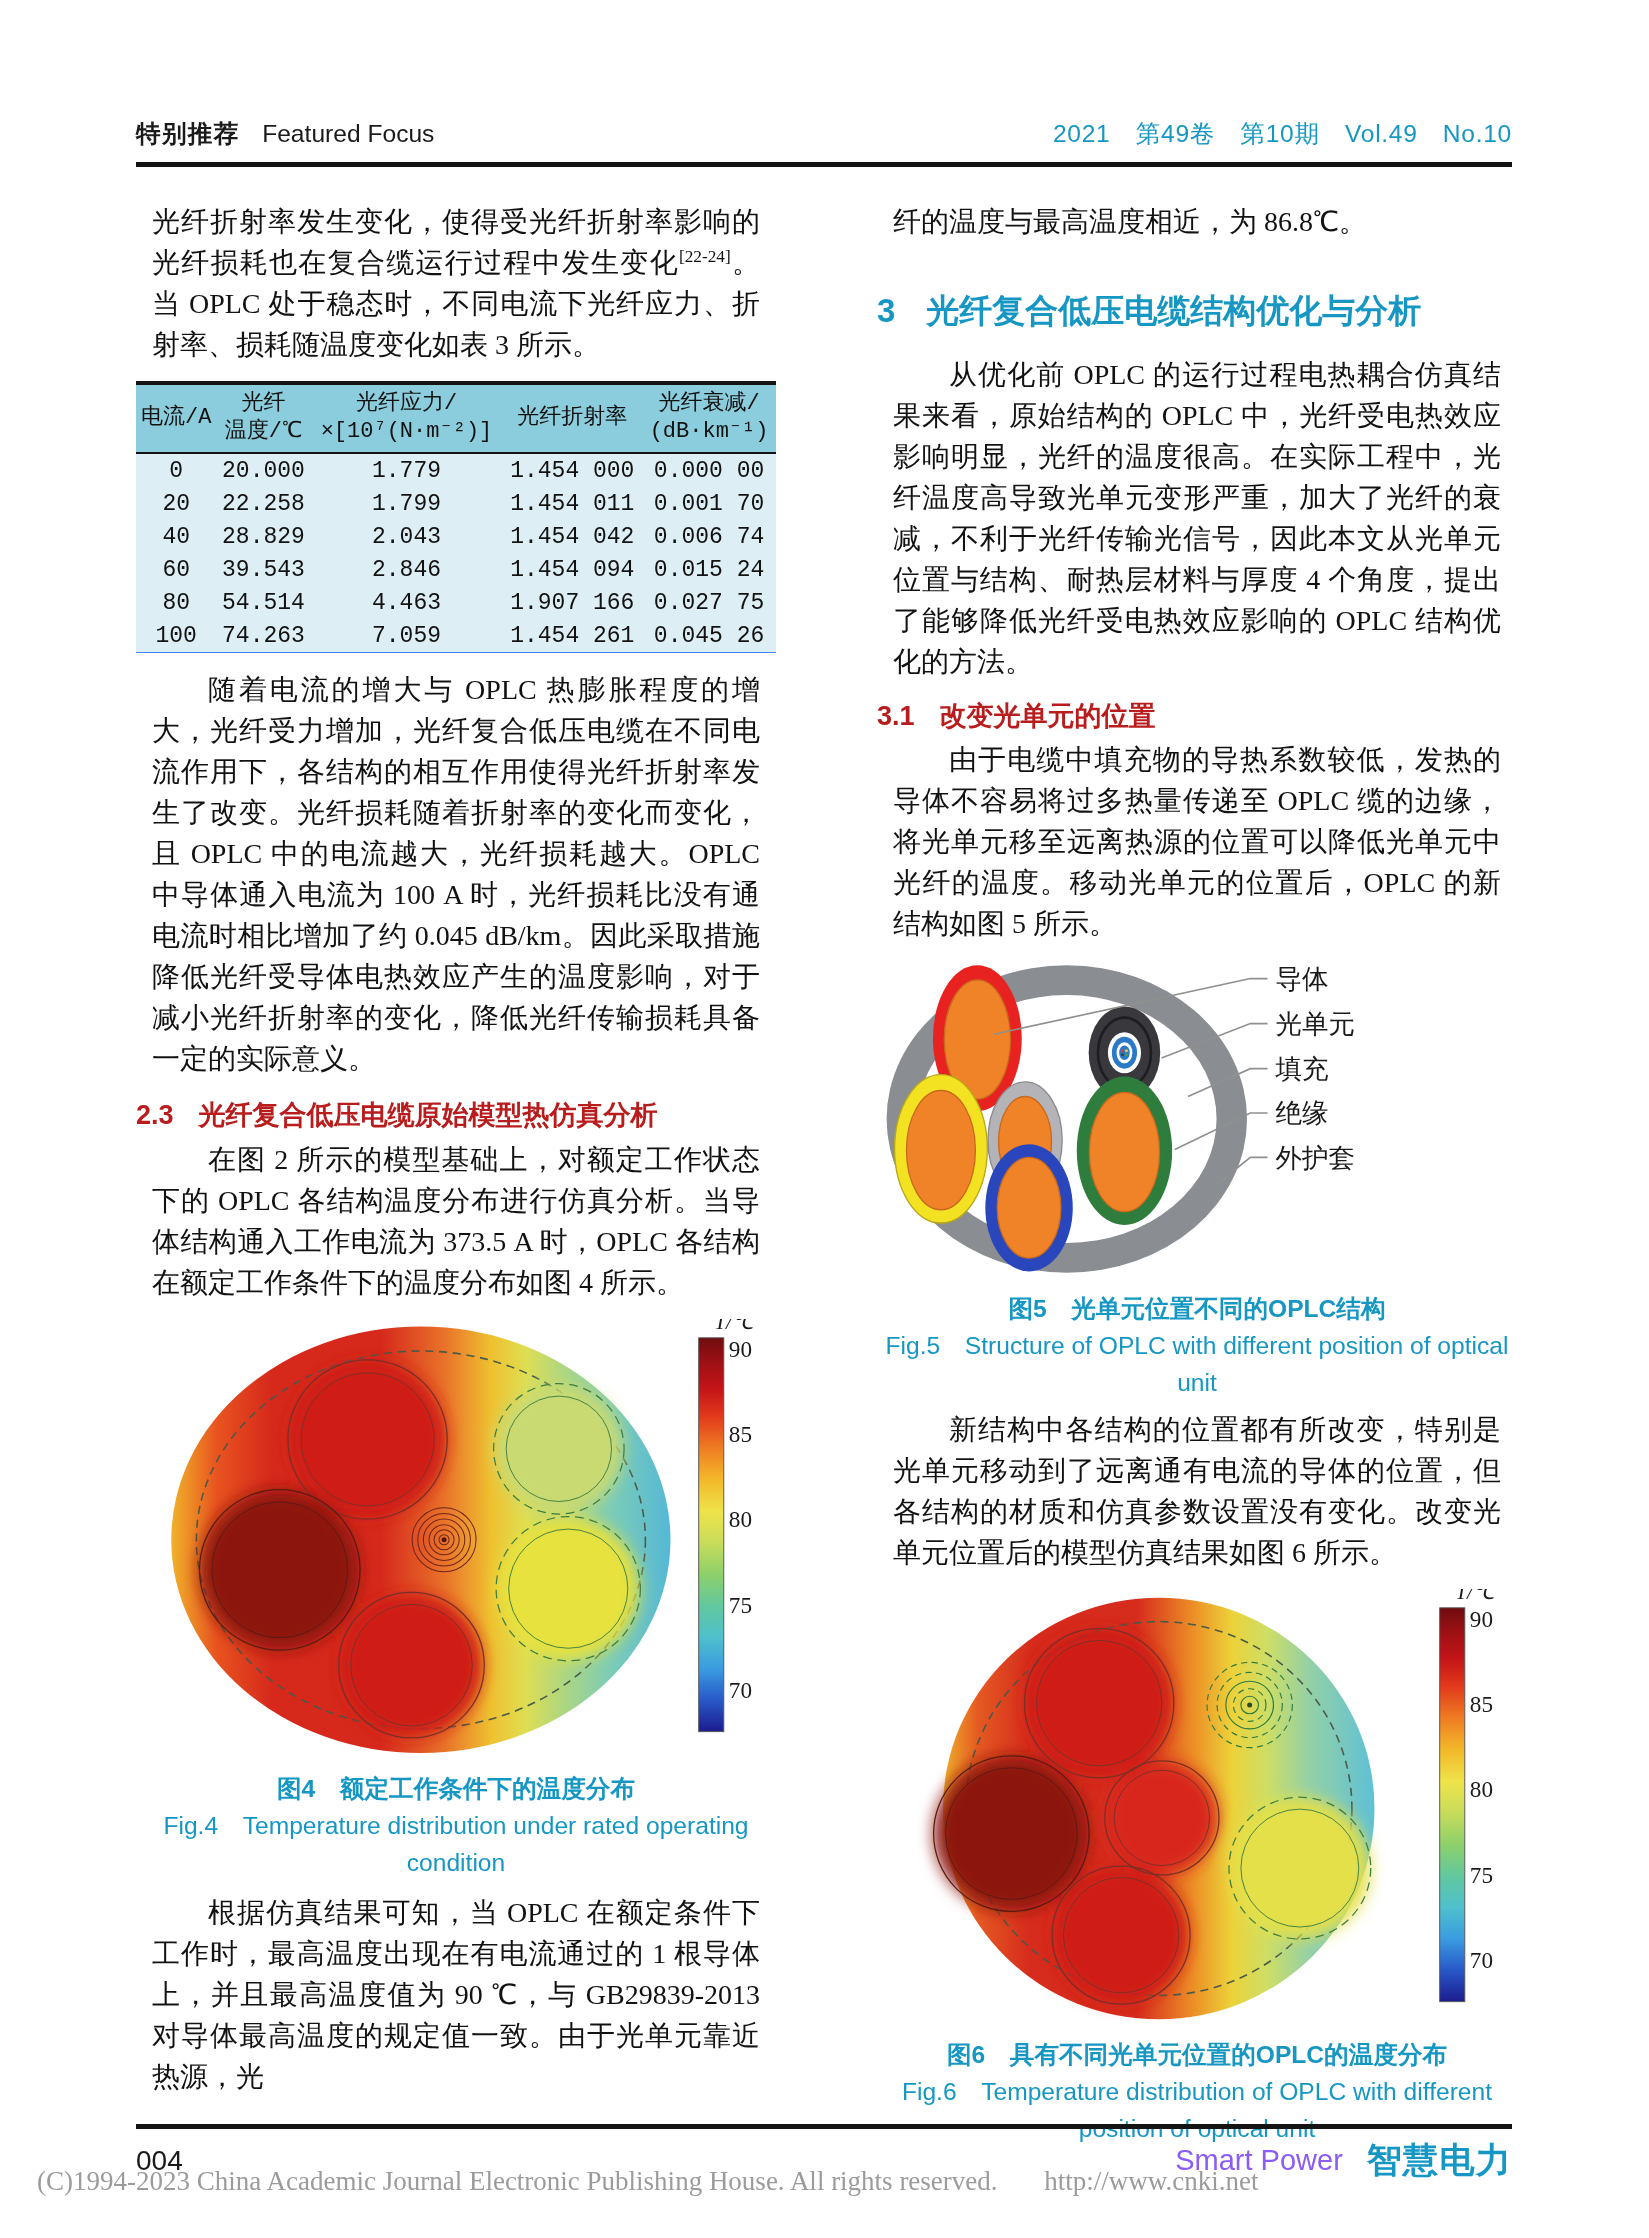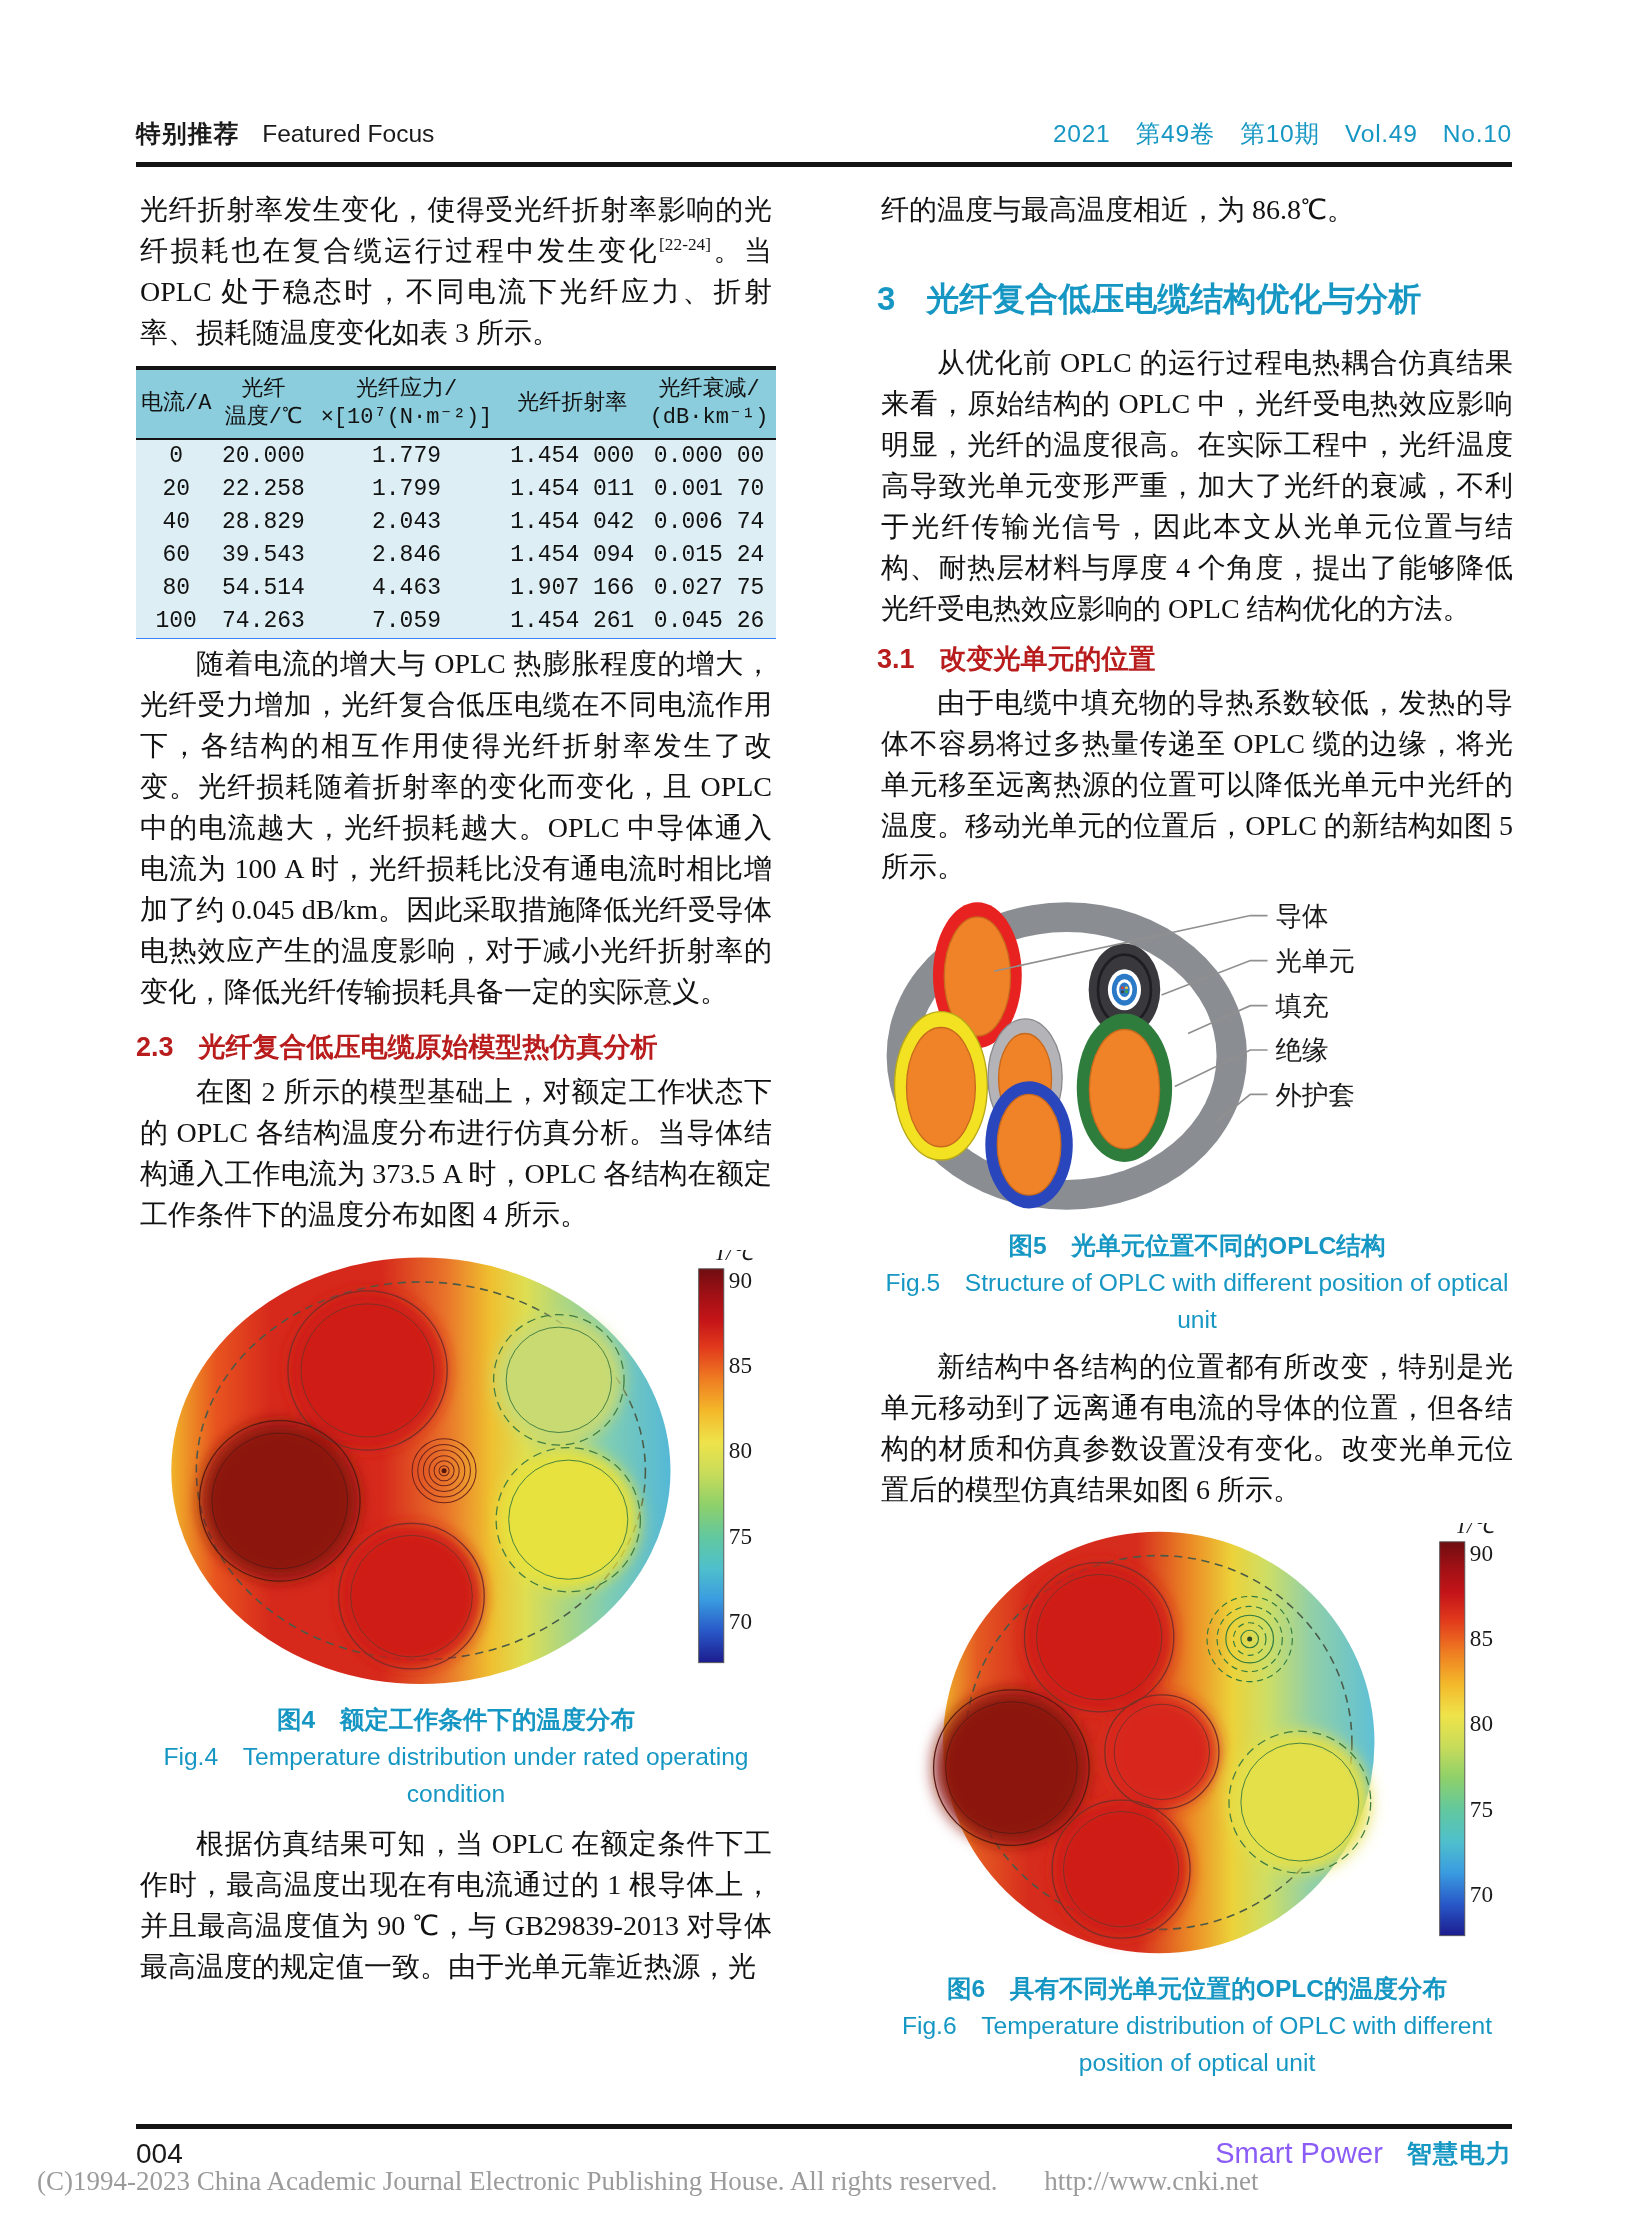--- a/index.html
+++ b/index.html
@@ -14,21 +14,21 @@
     display:flex; justify-content:space-between; align-items:flex-end;
     font-family:"Liberation Sans", sans-serif; font-size:24.6px;
   }
   .hdr-left { display:flex; gap:22.6px; align-items:baseline; color:#1a1a1a; }
   .hdr-left .zh { font-weight:700; letter-spacing:1.3px; }
   .hdr-right { color:#1697c3; letter-spacing:0.7px; }
   .hdr-rule { position:absolute; top:162px; left:136px; width:1376px; height:4.7px; background:#141414; }
   
   .cols { position:absolute; top:185px; left:136px; display:flex; gap:101px; }
   .col { width:640px; }
-  p.body { font-size:28px; line-height:41px; text-align:justify; margin:4px; }
+  p.body { font-size:28px; line-height:41px; text-align:justify; margin:16px; }
   p.body.indent { text-indent:2em; }
   p.body sup { font-size:17.3px; line-height:0; }
   .mt { margin-top:16.6px; }
   
   .h2 { display:flex; gap:31px; align-items:baseline; margin-top:47px;
         font-family:"Liberation Sans", sans-serif; font-weight:700; font-size:33px; color:#1697c3; }
   .h3 { display:flex; gap:25px; align-items:baseline; margin-top:17.3px;
         font-family:"Liberation Sans", sans-serif; font-weight:700; font-size:27px; color:#b91c1c; }
   
   .cap { text-align:center; color:#1697c3; font-family:"Liberation Sans", sans-serif;
@@ -49,21 +49,21 @@
   .cbtick { font-size:37px; }
   .cbtitle { font-size:34px; font-style:italic; }
   .f5label { font-size:40px; }
   
   .ft-rule { position:absolute; top:2124px; left:136px; width:1376px; height:4.7px; background:#141414; }
   .ft-row { position:absolute; top:2137px; left:136px; width:1376px;
             display:flex; justify-content:space-between; align-items:center; }
   .ft-page { font-family:"Liberation Sans", sans-serif; font-size:28px; color:#1a1a1a; }
   .ft-brand { display:flex; align-items:center; gap:24px; }
   .ft-sp { font-family:"Liberation Sans", sans-serif; font-size:29px; color:#8b5cf6; }
-  .ft-logo { font-family:"Liberation Sans", sans-serif; font-size:25px; font-weight:900;
+  .ft-logo { font-family:"Liberation Sans", sans-serif; font-size:35px; font-weight:900;
              color:#1697c3; letter-spacing:1.3px; }
   .ft-copy { position:absolute; top:2166px; left:37px; width:1582px;
              font-size:27px; color:#9b9b9b; }
   .ft-copy .url { margin-left:40px; }
 </style>
 </head>
 <body>
 
 <div class="page">
 

